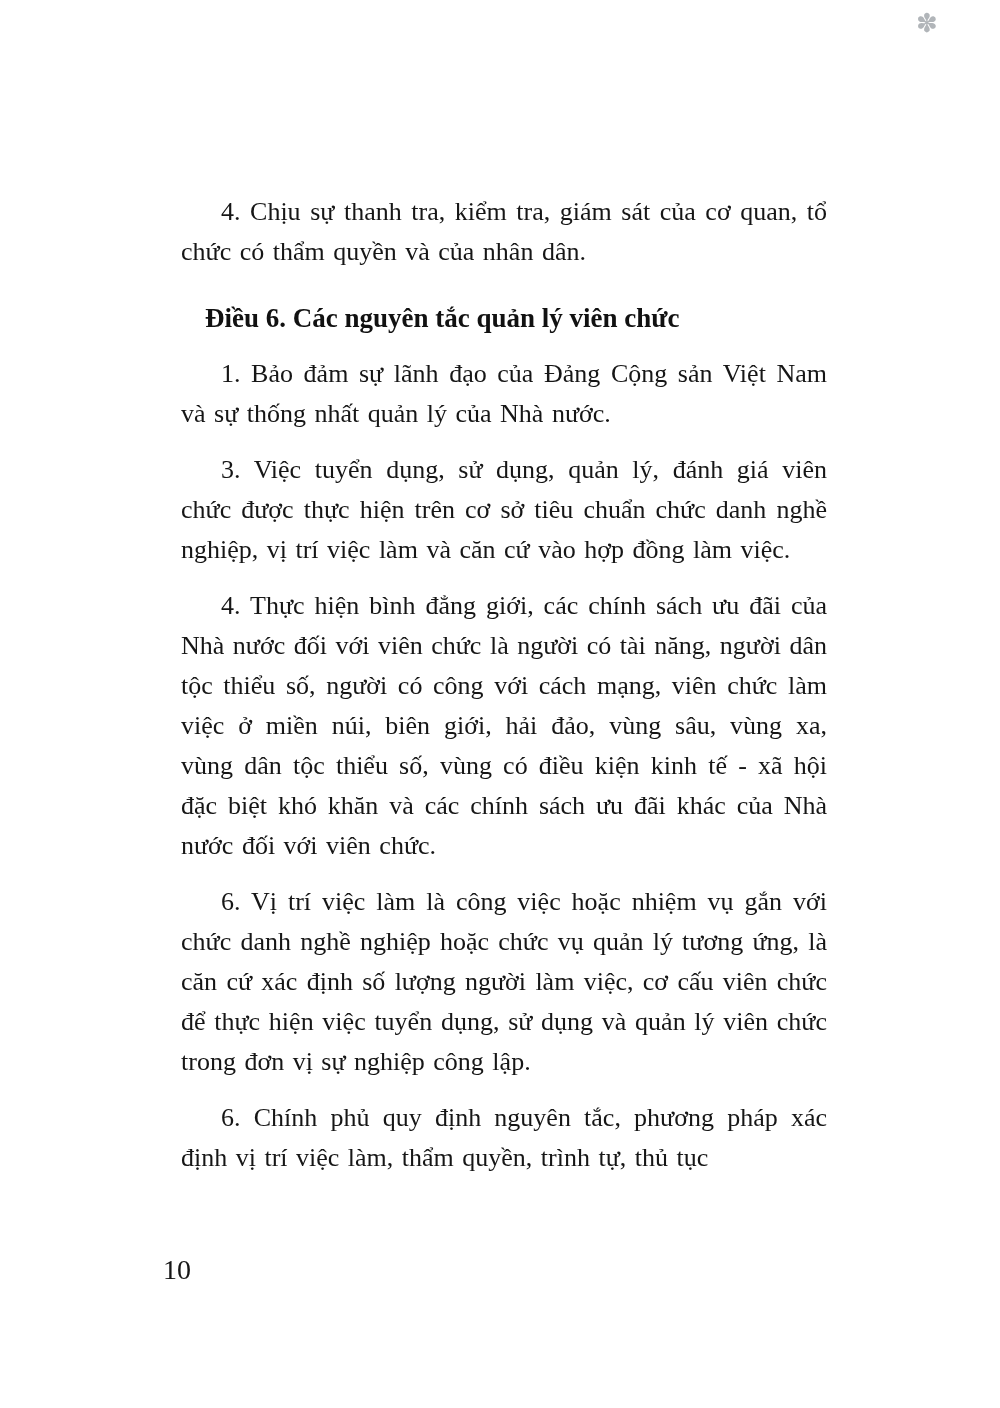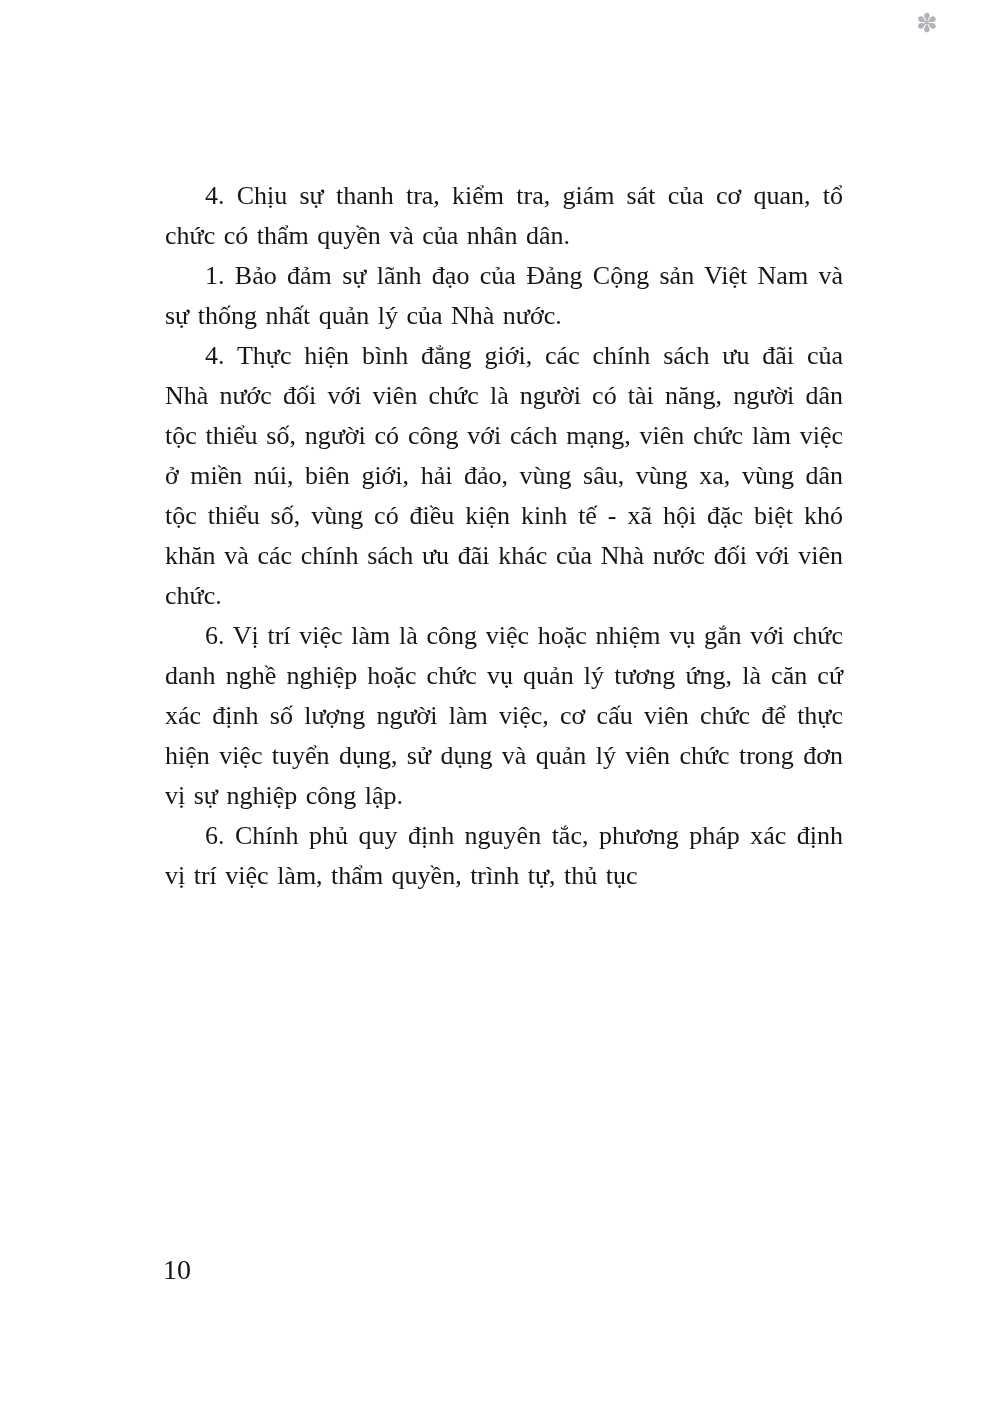--- a/index.html
+++ b/index.html
@@ -28,21 +28,21 @@
     color: #b1b5b9;
     user-select: none;
   }
   .content {
     position: absolute;
     left: 165px;
     top: 176px;
     width: 678px;
   }
   .para {
-    margin: 0;
+    margin: 16px;
     font-size: 26px;
     line-height: 40px;
     text-align: justify;
     text-indent: 40px;
     color: #161616;
     word-spacing: 2px;
   }
   .heading {
     margin: 26px 0 12px 0;
     font-size: 27px;
@@ -64,24 +64,26 @@
 <body>
 
 <div class="page">
 
   <span class="ornament">✽</span>
 
   <div class="content">
 
     <p class="para">4. Chịu sự thanh tra, kiểm tra, giám sát của cơ quan, tổ chức có thẩm quyền và của nhân dân.</p>
 
+    <h2 class="heading">Điều 6. Các nguyên tắc quản lý viên chức</h2>
 
     <p class="para">1. Bảo đảm sự lãnh đạo của Đảng Cộng sản Việt Nam và sự thống nhất quản lý của Nhà nước.</p>
 
 
+    <p class="para">3. Việc tuyển dụng, sử dụng, quản lý, đánh giá viên chức được thực hiện trên cơ sở tiêu chuẩn chức danh nghề nghiệp, vị trí việc làm và căn cứ vào hợp đồng làm việc.</p>
 
     <p class="para">4. Thực hiện bình đẳng giới, các chính sách ưu đãi của Nhà nước đối với viên chức là người có tài năng, người dân tộc thiểu số, người có công với cách mạng, viên chức làm việc ở miền núi, biên giới, hải đảo, vùng sâu, vùng xa, vùng dân tộc thiểu số, vùng có điều kiện kinh tế - xã hội đặc biệt khó khăn và các chính sách ưu đãi khác của Nhà nước đối với viên chức.</p>
 
 
     <p class="para">6. Vị trí việc làm là công việc hoặc nhiệm vụ gắn với chức danh nghề nghiệp hoặc chức vụ quản lý tương ứng, là căn cứ xác định số lượng người làm việc, cơ cấu viên chức để thực hiện việc tuyển dụng, sử dụng và quản lý viên chức trong đơn vị sự nghiệp công lập.</p>
 
     <p class="para">6. Chính phủ quy định nguyên tắc, phương pháp xác định vị trí việc làm, thẩm quyền, trình tự, thủ tục</p>
 
   </div>
 

